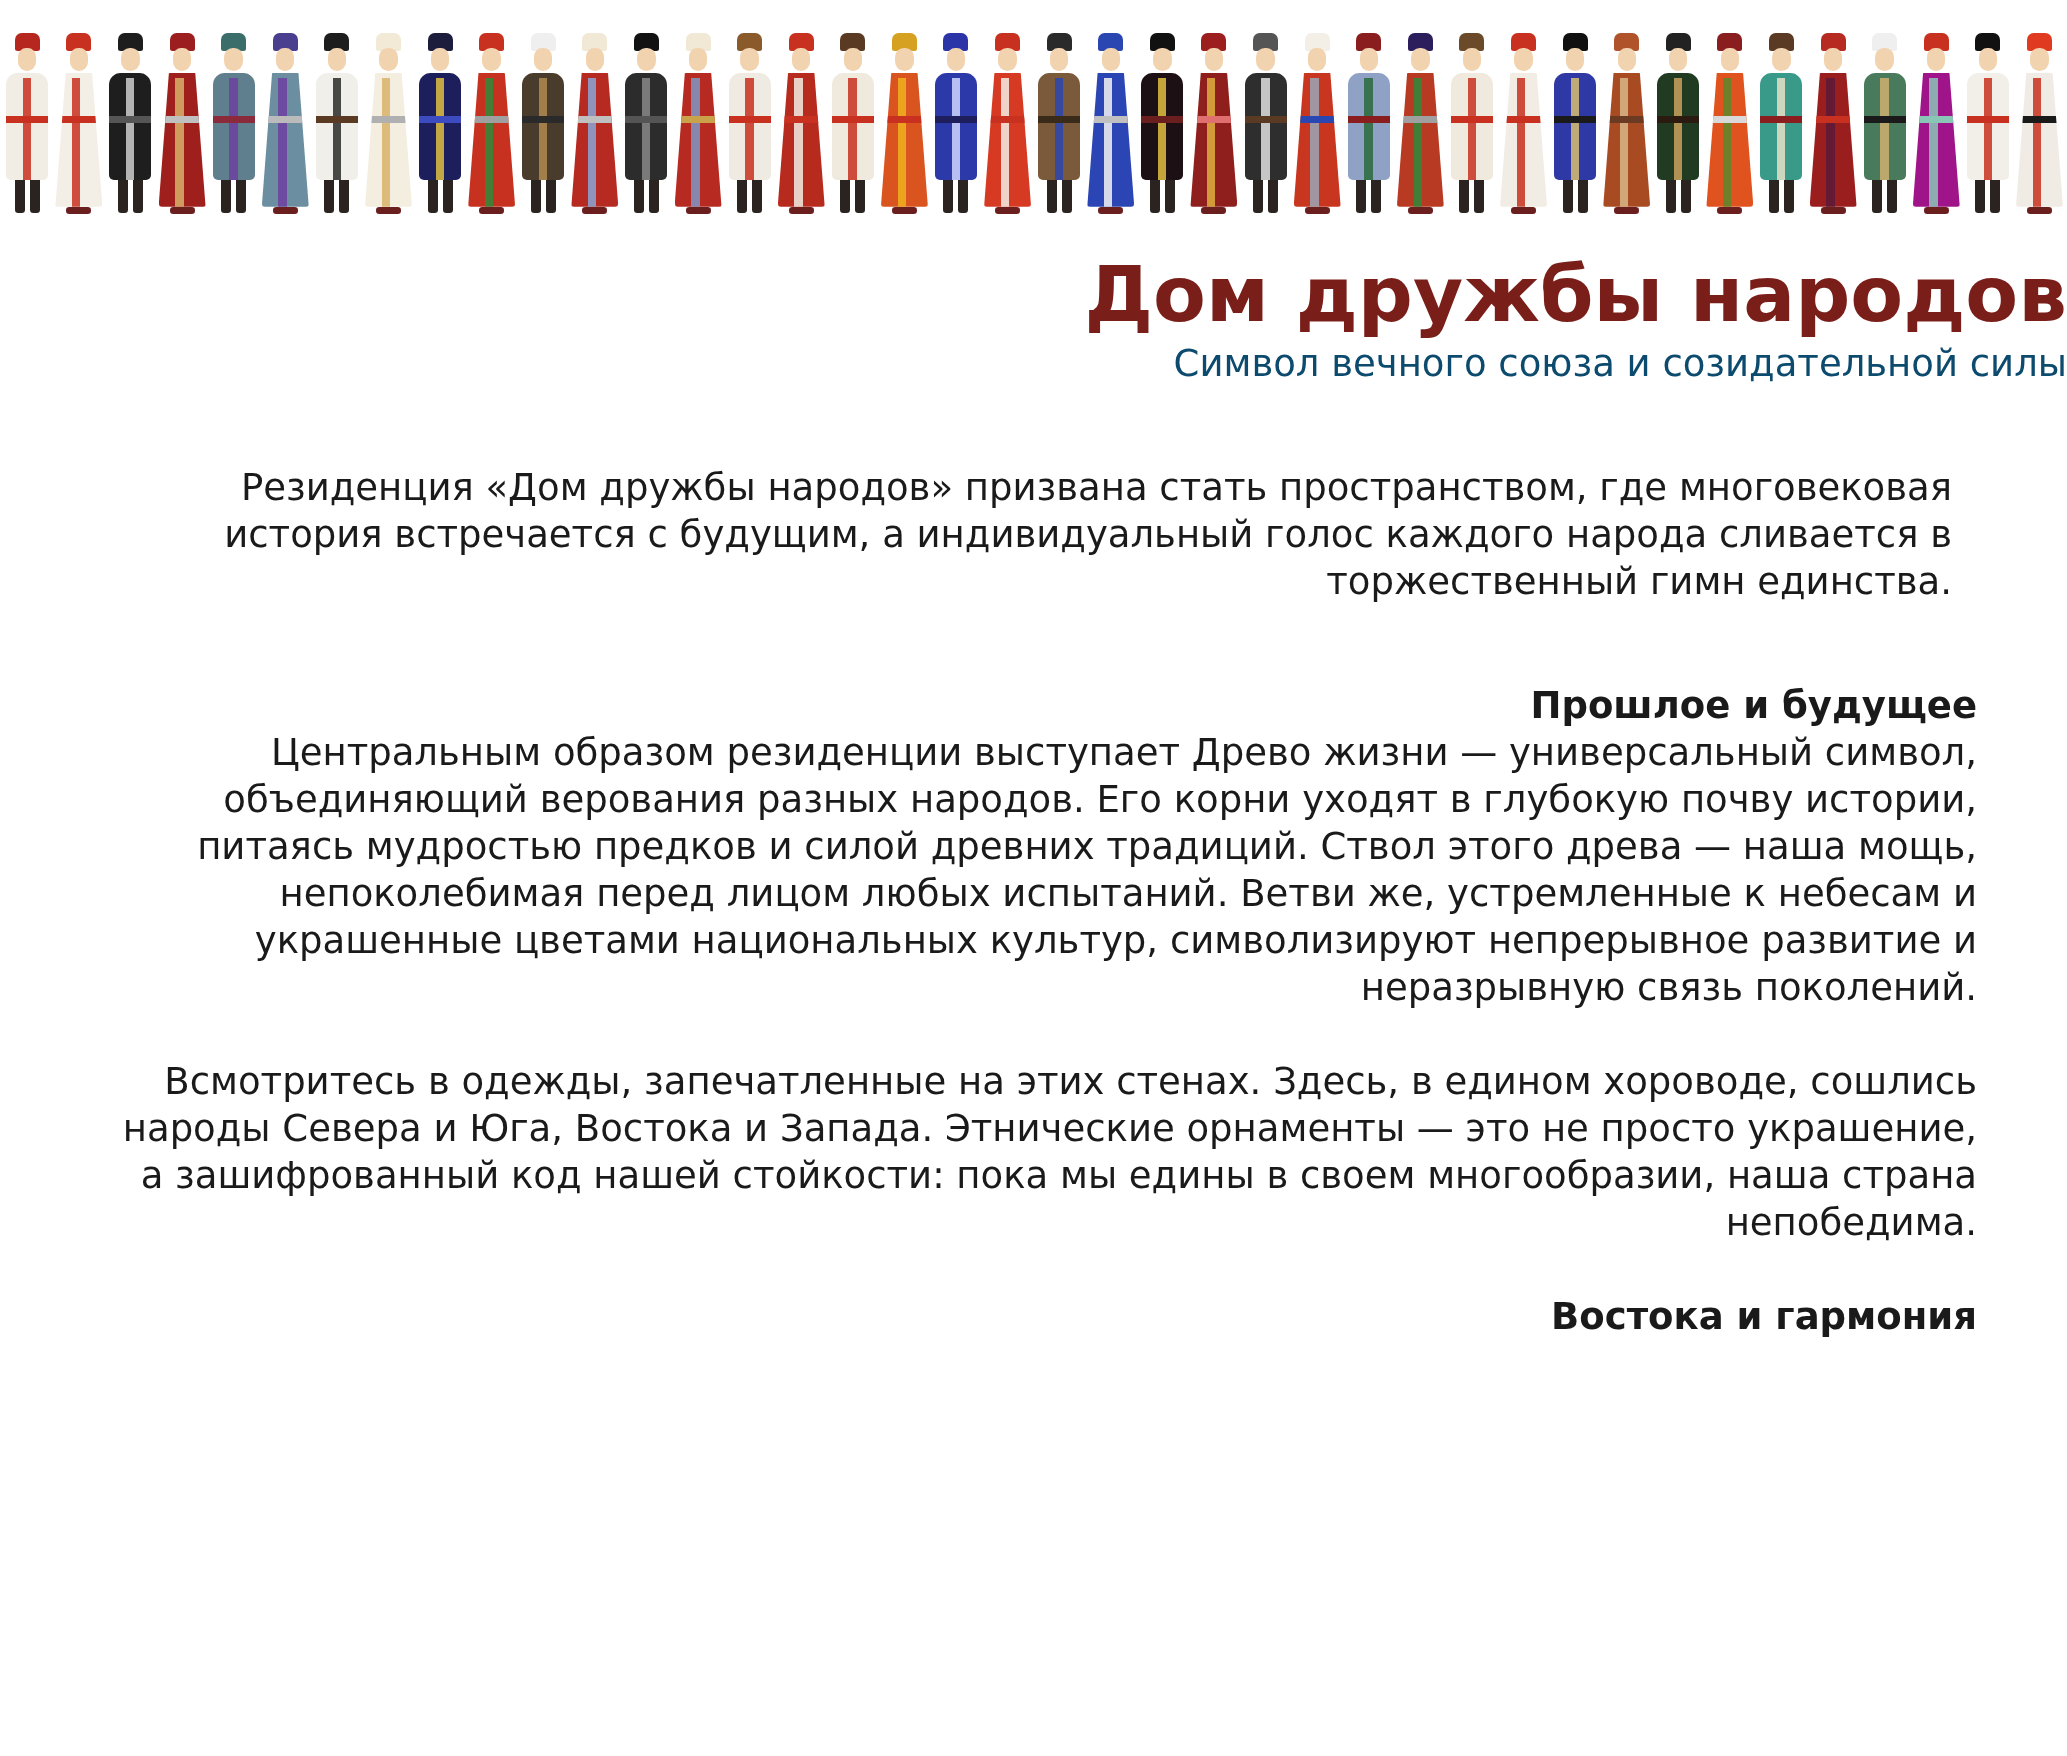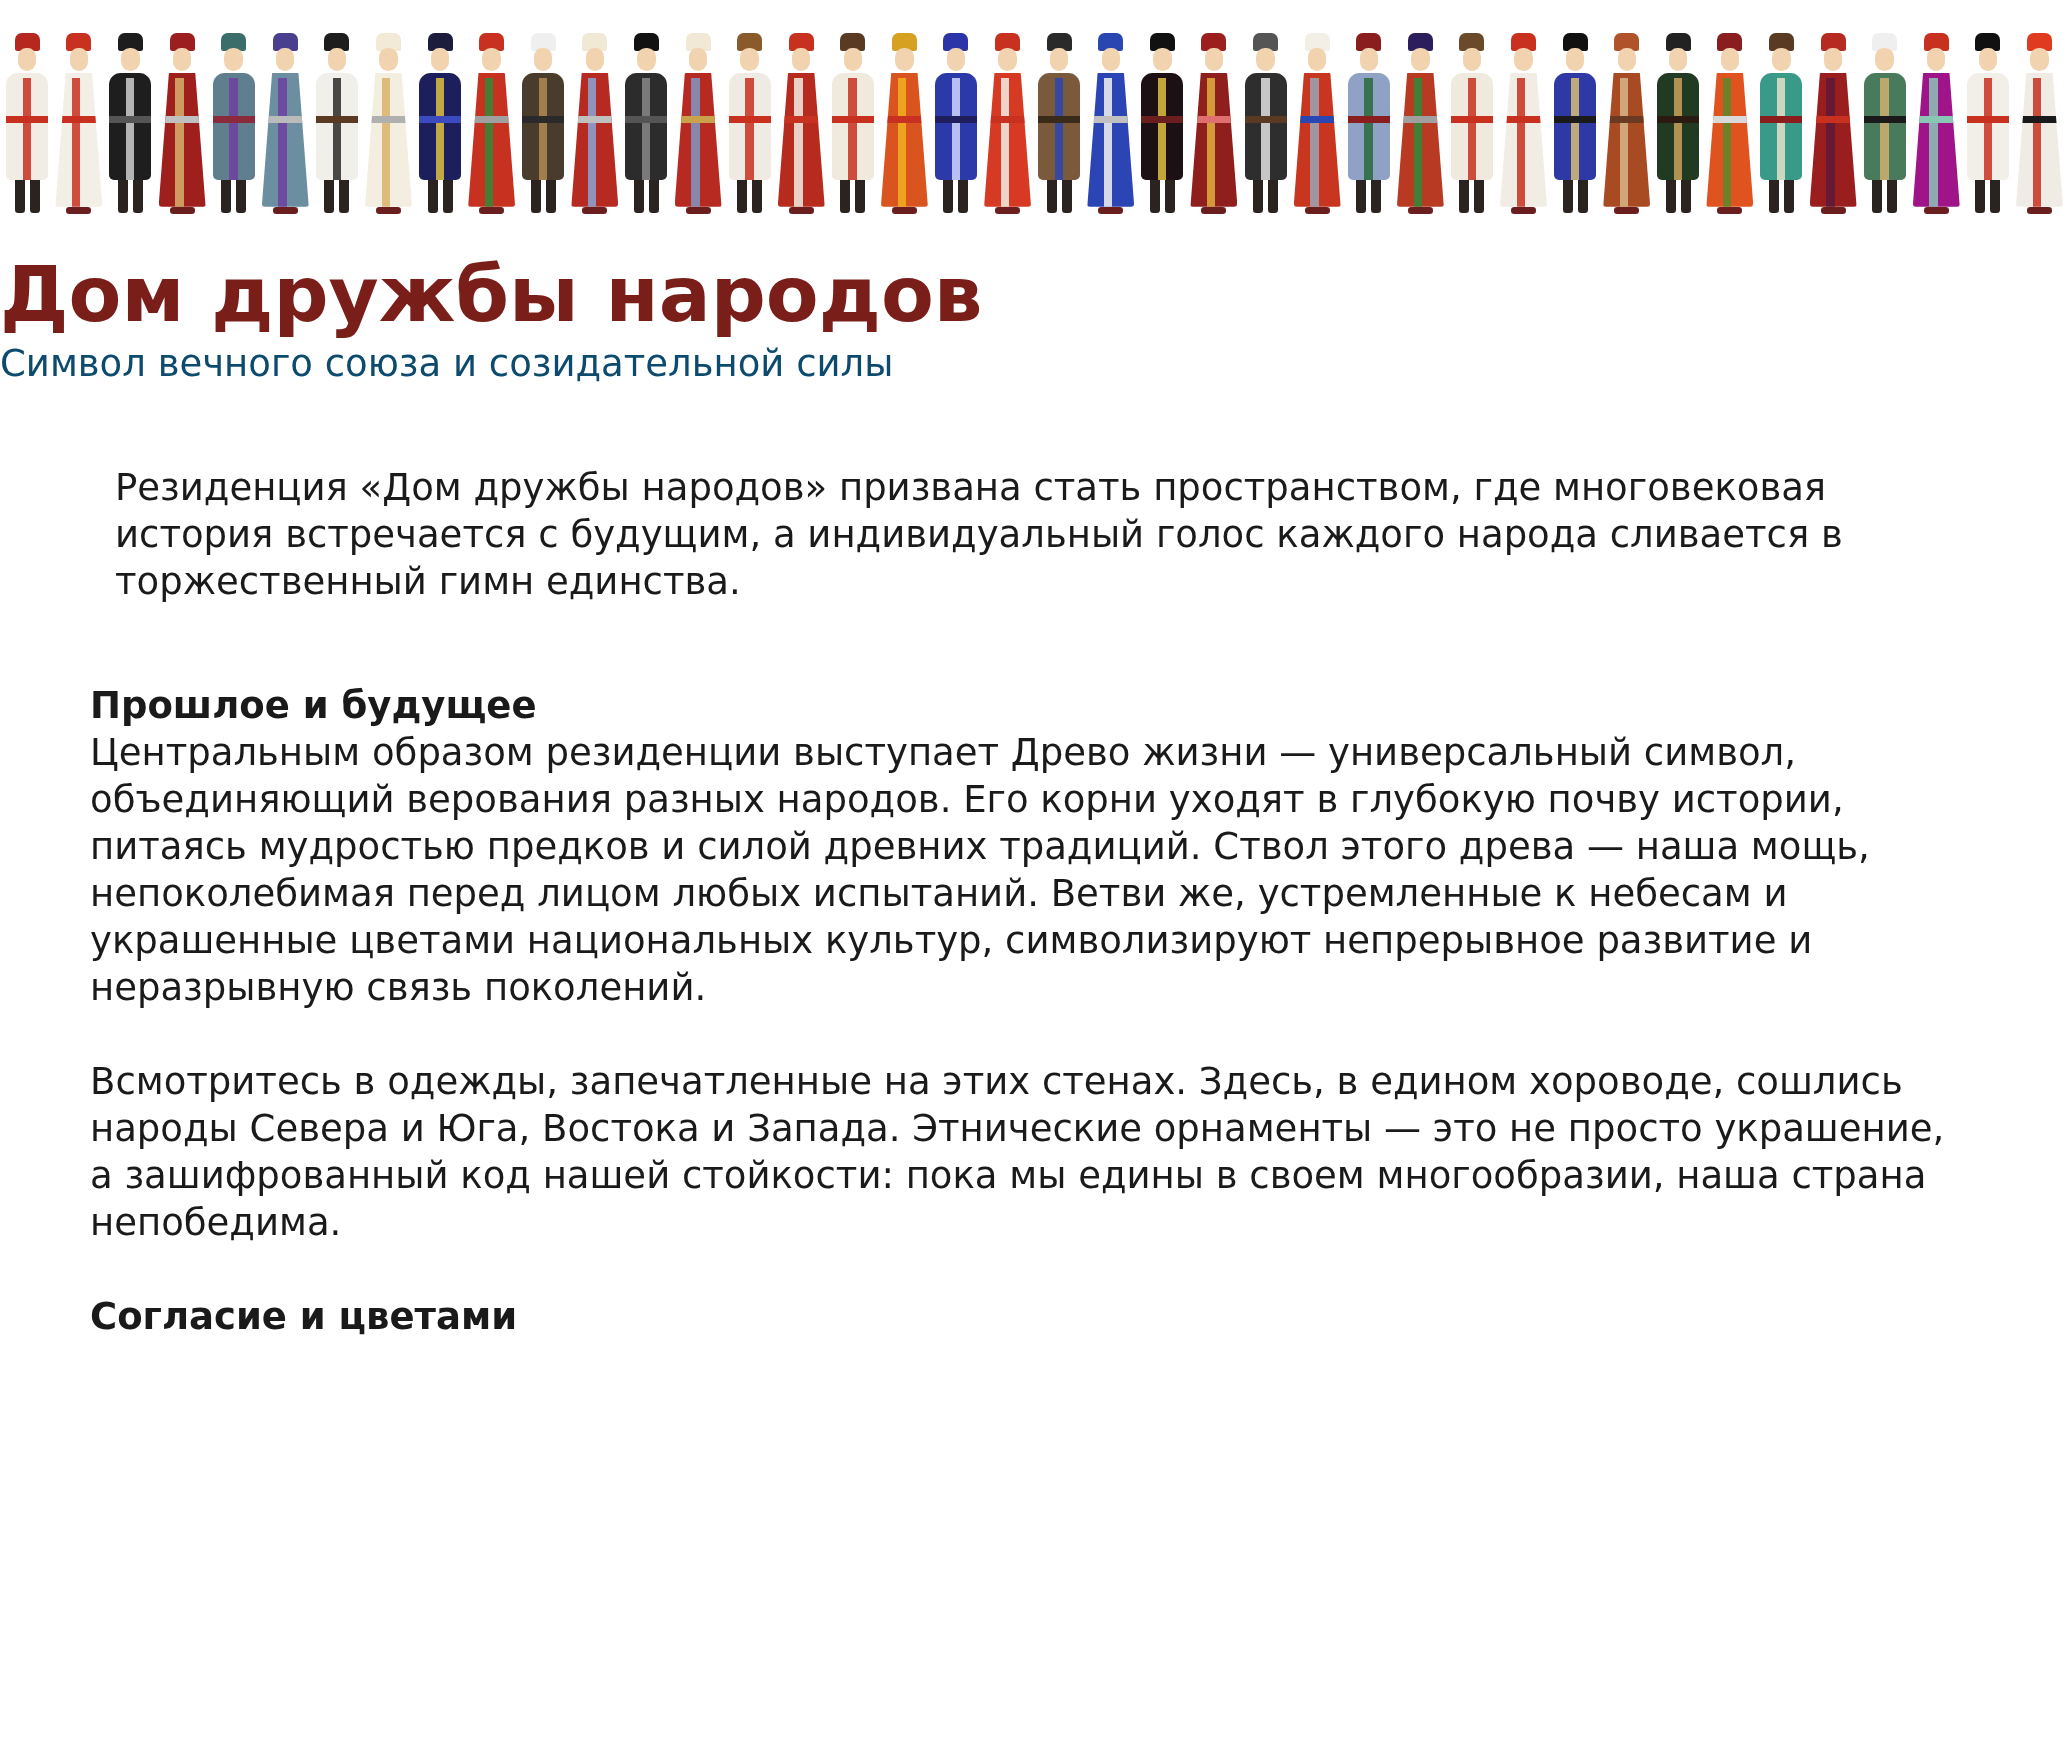--- a/index.html
+++ b/index.html
@@ -16,21 +16,21 @@
   .figure .head { width: 18.4px; height: 23.4px; border-radius: 9.2px 9.2px 10px 10px; background: #f2d3b0; margin-top: -3.3px; }
   .figure .body { width: 42px; height: 107px; border-radius: 11.7px 11.7px 5px 5px; margin-top: 1.7px; position: relative; }
   .figure .belt { position: absolute; left: 0; right: 0; top: 43px; height: 6.7px; }
   .figure .trim { position: absolute; left: 16.7px; width: 8.3px; top: 5px; bottom: 0; opacity: .85; }
   .figure .legs { display: flex; gap: 5px; margin-top: 0; }
   .figure .leg { width: 10px; height: 33px; background: #2a2320; border-radius: 0 0 3.3px 3.3px; }
   .figure.dress .body { width: 47px; height: 134px; border-radius: 11.7px 11.7px 3.3px 3.3px; clip-path: polygon(22% 0, 78% 0, 100% 100%, 0 100%); }
   .figure.dress .shoes { width: 25px; height: 6.7px; background: #6b1e1e; border-radius: 3.3px; }
 
   
-  .content { position: absolute; left: 0; top: 250px; width: 2067px; text-align: left; }
+  .content { position: absolute; left: 0; top: 250px; width: 2067px; text-align: right; }
   .title { font-family: "DejaVu Sans", sans-serif; font-weight: bold; font-size: 77px;
            color: #7a1e19; margin: 0; line-height: 90px; letter-spacing: 0px; }
   .subtitle { font-family: "DejaVu Sans", sans-serif; font-size: 37px; color: #0c4a6e;
               margin: 0; line-height: 47px; }
   .intro { font-family: "DejaVu Sans", sans-serif; font-size: 37px; line-height: 47px;
            margin: 77px auto 0; width: 1837px; }
   .section { margin: 9px auto; width: 1887px; }
   .section h2 { font-family: "DejaVu Sans", sans-serif; font-weight: bold; font-size: 37px;
                 line-height: 47px; margin: 0; }
   .section p { font-family: "DejaVu Sans", sans-serif; font-size: 37px; line-height: 47px; margin: 0; }
@@ -475,17 +475,17 @@
   <div class="section s1">
     <h2>Прошлое и будущее</h2>
     <p>Центральным образом резиденции выступает Древо жизни — универсальный символ, объединяющий верования разных народов. Его корни уходят в глубокую почву истории, питаясь мудростью предков и силой древних традиций. Ствол этого древа — наша мощь, непоколебимая перед лицом любых испытаний. Ветви же, устремленные к небесам и украшенные цветами национальных культур, символизируют непрерывное развитие и неразрывную связь поколений.</p>
   </div>
 
   <div class="section s2">
     <p>Всмотритесь в одежды, запечатленные на этих стенах. Здесь, в едином хороводе, сошлись народы Севера и Юга, Востока и Запада. Этнические орнаменты — это не просто украшение, а зашифрованный код нашей стойкости: пока мы едины в своем многообразии, наша страна непобедима.</p>
   </div>
 
   <div class="section s3">
-    <h2>Согласие и цветами</h2>
+    <h2>Востока и гармония</h2>
   </div>
 
 </div>
 
 
 </body></html>

